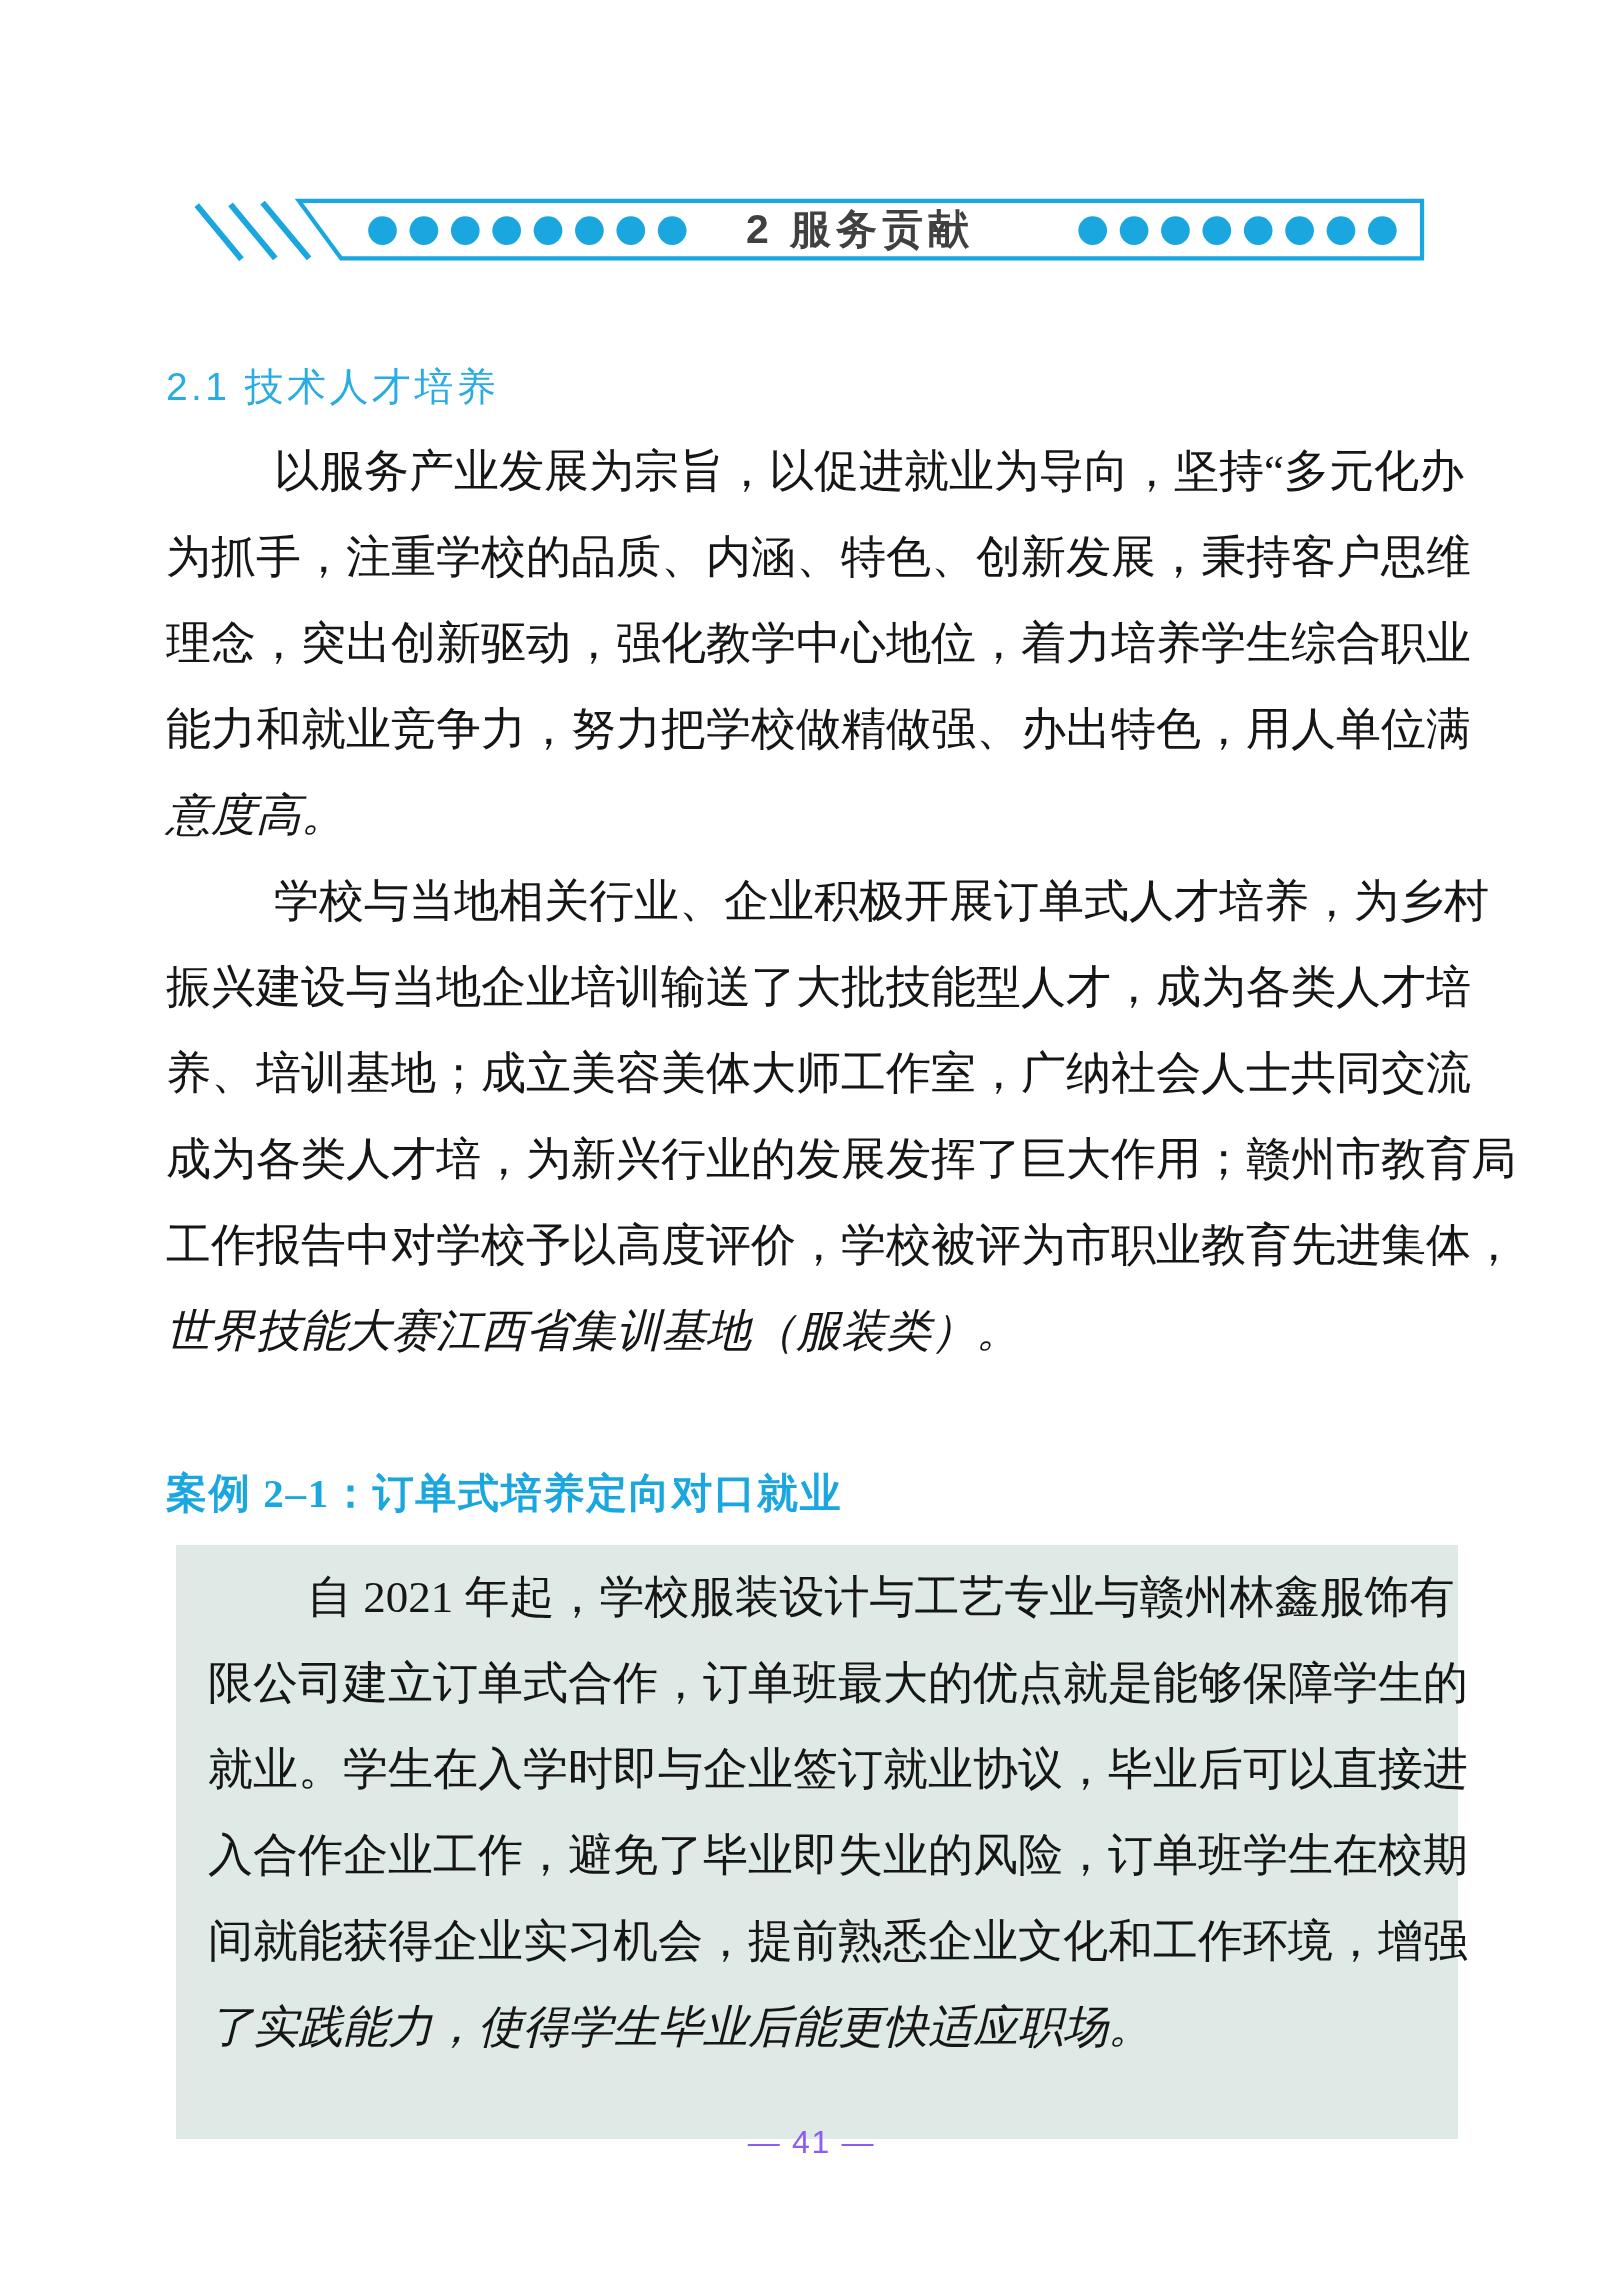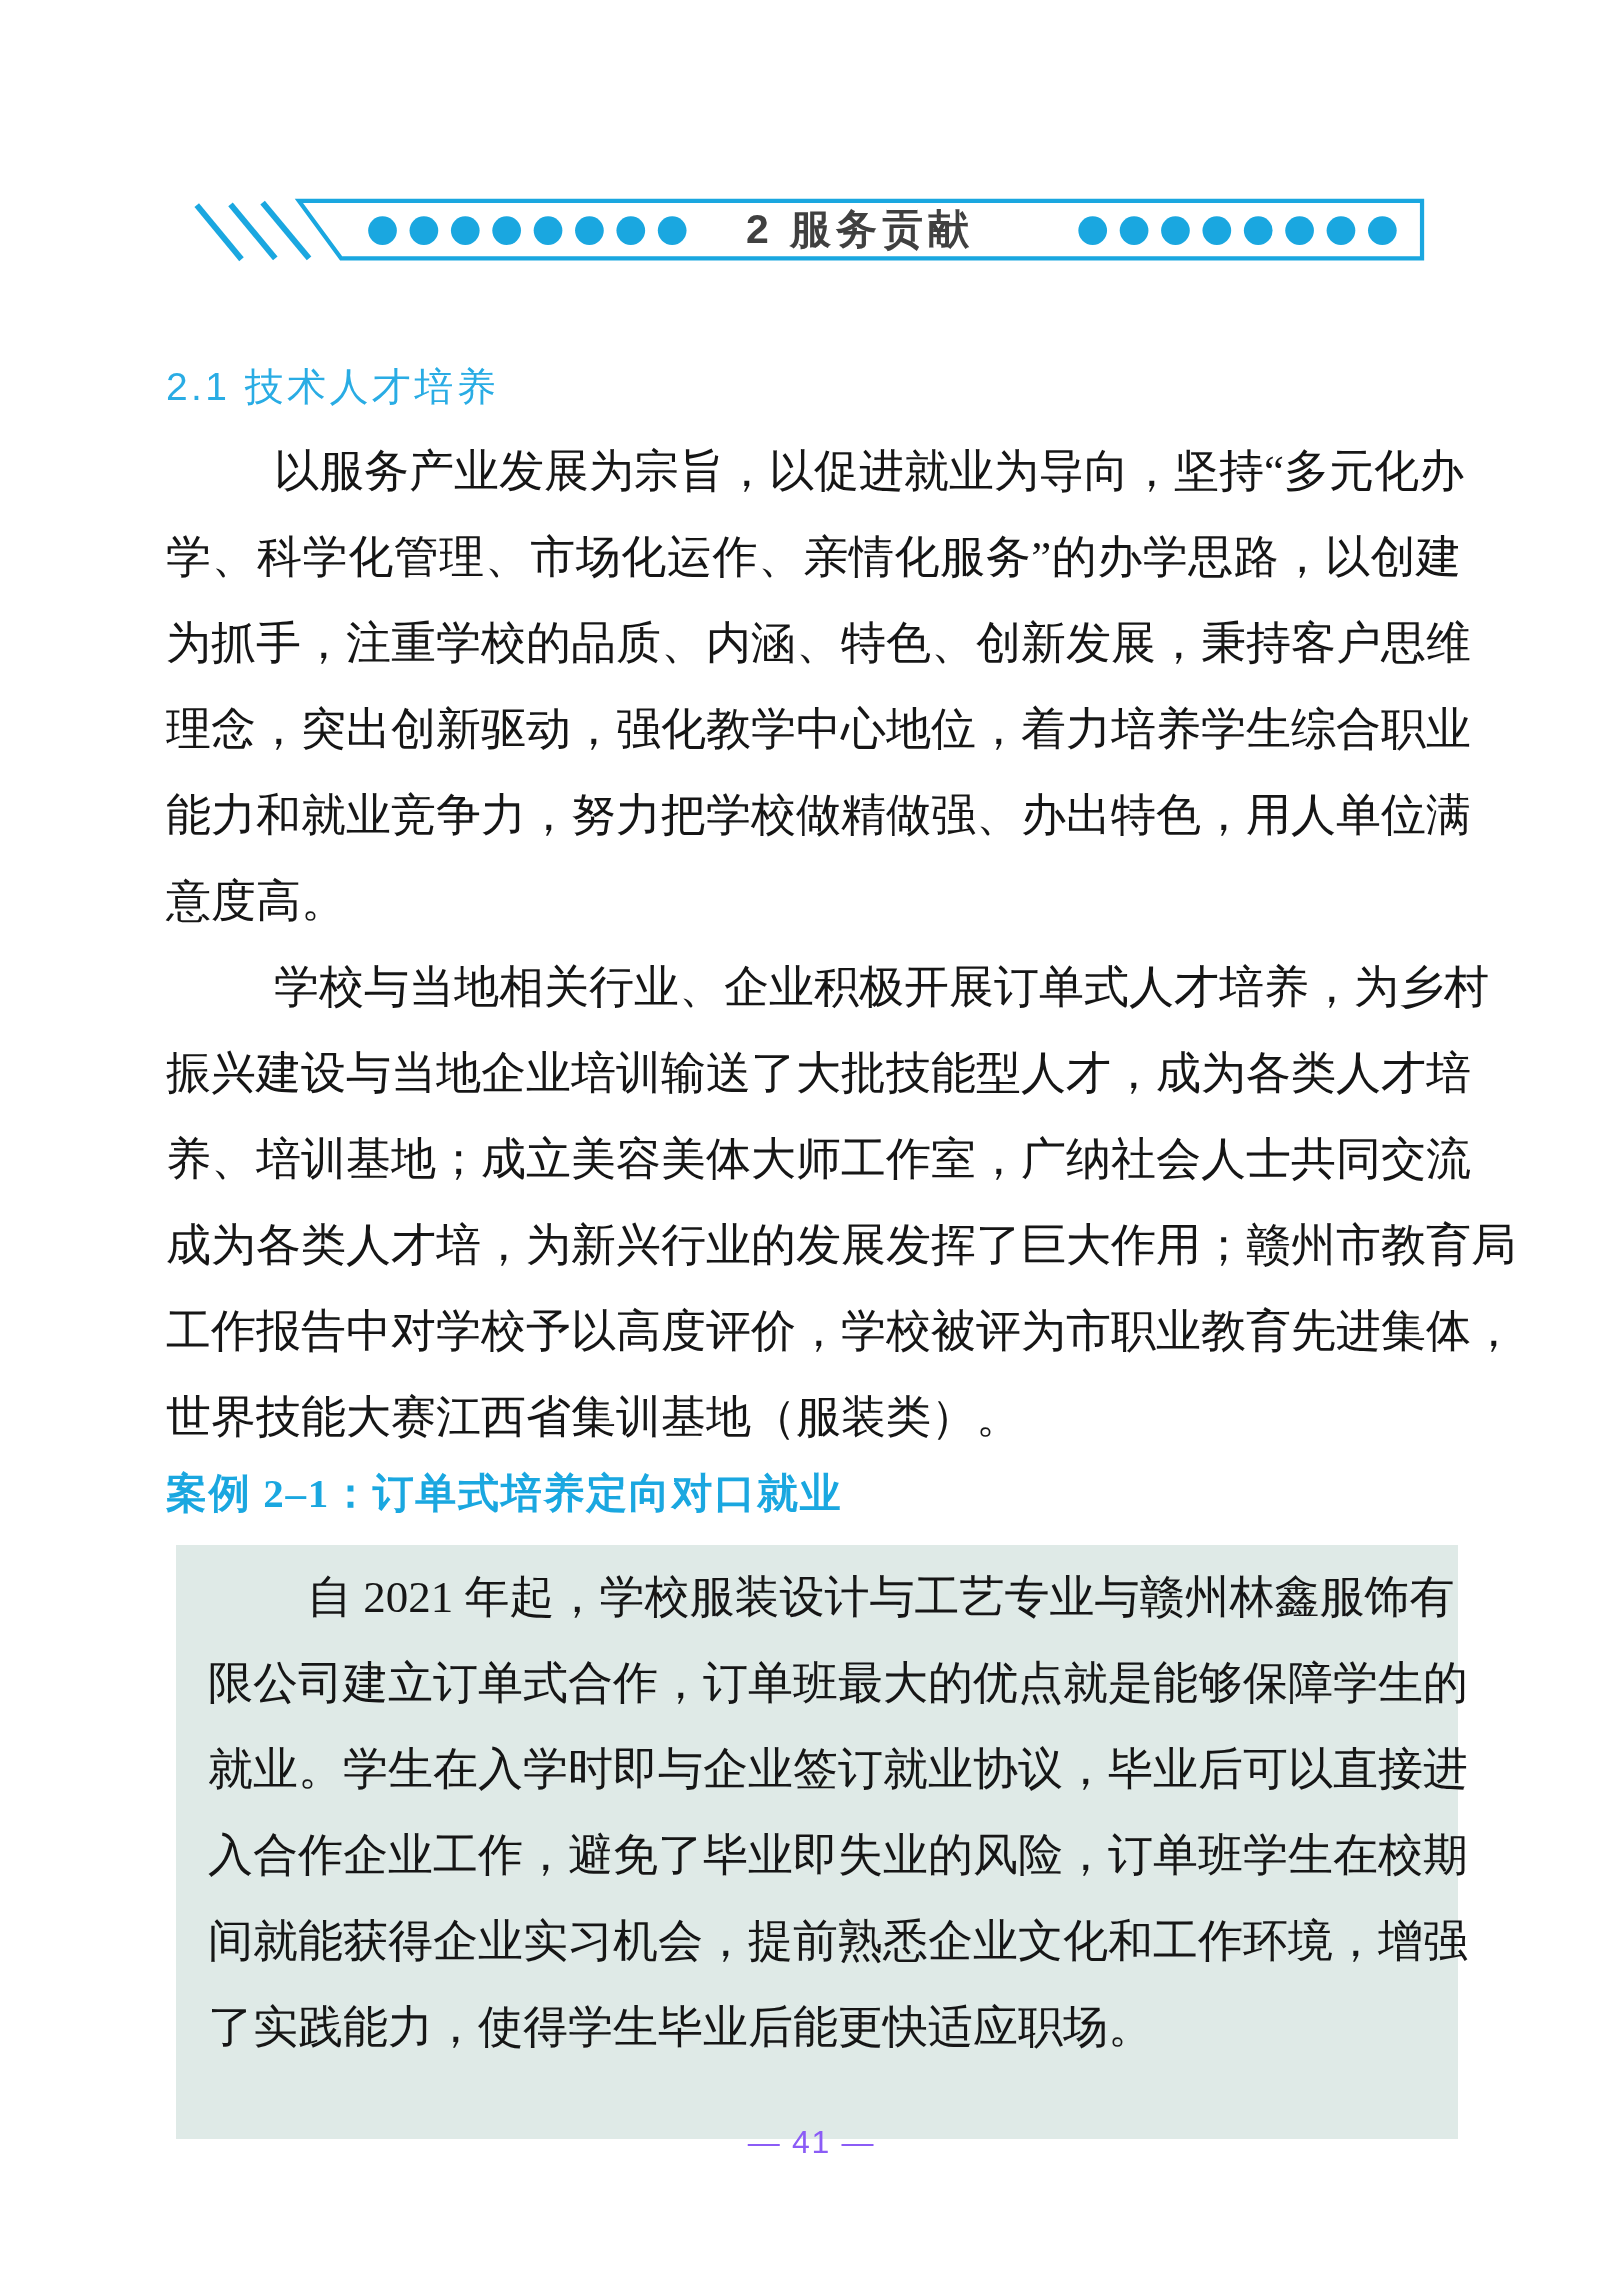--- a/index.html
+++ b/index.html
@@ -22,21 +22,21 @@
     font-size:39px; font-weight:500; letter-spacing:3.4px; color:#29ace4;text-align:right;
   }
   
   .body-block { position:absolute; left:166px; top:428px; width:1295px; }
   .line {
     height:86px; line-height:86px; font-size:45px; color:#161616;
     text-align:justify; text-align-last:justify; text-justify:inter-character;
     white-space:nowrap; overflow:visible;
   }
   .line.indent { text-indent:2.4em; }
-  .line.lastline { text-align-last:left; }
+  .line.lastline { text-align-last:left;font-style:italic; }
   
   .case-heading {
     position:absolute; left:166px; top:1466px; margin:0;
     font-family:"Liberation Serif","DejaVu Serif",serif;
     font-size:41px; font-weight:bold; letter-spacing:1.7px; color:#1aa7e0;
   }
   
   .case-box {
     position:absolute; left:176px; top:1545px; width:1282px; height:594px;
     background:#dfeae7; box-sizing:border-box; padding:9.3px 32px 0 32px;
@@ -83,21 +83,20 @@
       <circle cx="1636" cy="273" r="17"></circle>
     </g>
   </svg>
 
   <div class="banner-title">2 服务贡献</div>
 
   <h2 class="section-title">2.1 技术人才培养</h2>
 
   <div class="body-block">
     <div class="line indent">以服务产业发展为宗旨，以促进就业为导向，坚持“多元化办</div>
-    <div class="line">学、科学化管理、市场化运作、亲情化服务”的办学思路，以创建</div>
     <div class="line">为抓手，注重学校的品质、内涵、特色、创新发展，秉持客户思维</div>
     <div class="line">理念，突出创新驱动，强化教学中心地位，着力培养学生综合职业</div>
     <div class="line">能力和就业竞争力，努力把学校做精做强、办出特色，用人单位满</div>
     <div class="line lastline">意度高。</div>
     <div class="line indent">学校与当地相关行业、企业积极开展订单式人才培养，为乡村</div>
     <div class="line">振兴建设与当地企业培训输送了大批技能型人才，成为各类人才培</div>
     <div class="line">养、培训基地；成立美容美体大师工作室，广纳社会人士共同交流</div>
     <div class="line">成为各类人才培，为新兴行业的发展发挥了巨大作用；赣州市教育局</div>
     <div class="line">工作报告中对学校予以高度评价，学校被评为市职业教育先进集体，</div>
     <div class="line lastline">世界技能大赛江西省集训基地（服装类）。</div>

